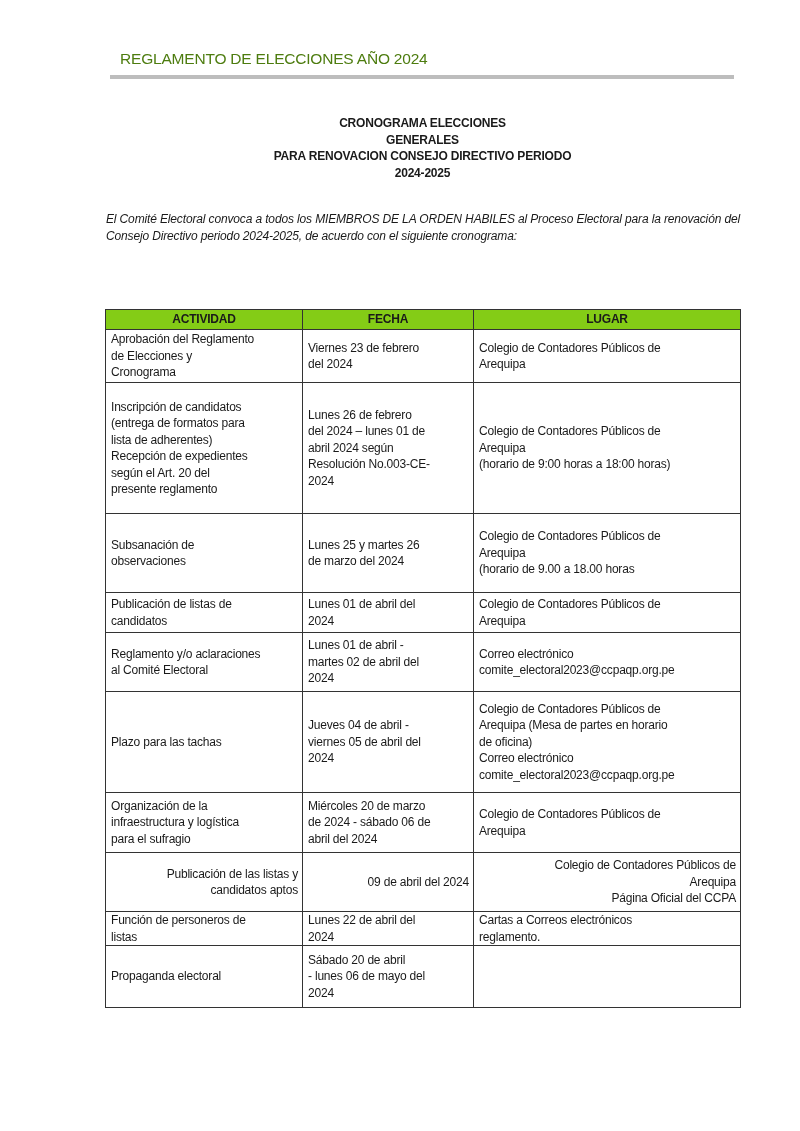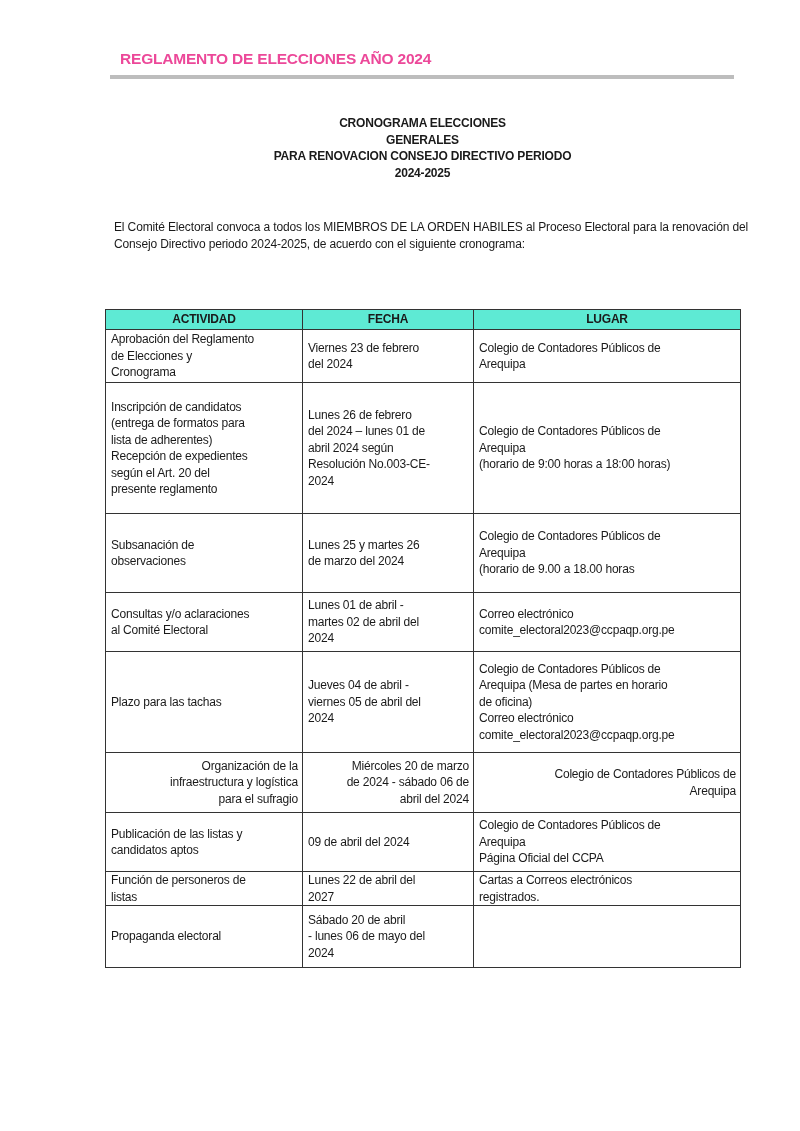--- a/index.html
+++ b/index.html
@@ -13,23 +13,23 @@
       position: relative;
       overflow: hidden;
       font-family: "Liberation Sans", "DejaVu Sans", sans-serif;
       color: #1a1a1a;
     }
     .page-header {
       position: absolute;
       left: 120px;
       top: 50px;
       font-size: 15.5px;
-      font-weight: bold;
+      font-weight: normal;
       letter-spacing: -0.2px;
-      color: #ec4899;
+      color: #4d7c0f;
     }
     .header-rule {
       position: absolute;
       left: 110px;
       top: 75px;
       width: 624px;
       height: 4px;
       background: #bdbdbd;
     }
     .doc-title {
@@ -64,21 +64,21 @@
       table-layout: fixed;
       font-size: 12px;
       line-height: 16.5px;
       letter-spacing: -0.2px;
       color: #1a1a1a;
     }
     table.schedule col.c1 { width: 197px; }
     table.schedule col.c2 { width: 171px; }
     table.schedule col.c3 { width: 267px; }
     table.schedule th {
-      background: #5eead4;
+      background: #84cc16;
       border: 1px solid #333;
       font-weight: bold;
       text-align: center;
       height: 19px;
       padding: 0 4px;
       font-size: 12px;
     }
     table.schedule td {
       border: 1px solid #333;
       padding: 0 4px 0 5px;
@@ -95,21 +95,21 @@
 <div class="page-header">REGLAMENTO DE ELECCIONES AÑO 2024</div>
 <div class="header-rule"></div>
 
 <div class="doc-title">
   <div>CRONOGRAMA ELECCIONES</div>
   <div>GENERALES</div>
   <div>PARA RENOVACION CONSEJO DIRECTIVO PERIODO</div>
   <div>2024-2025</div>
 </div>
 
-<p class="intro" style="margin:8px;">El Comité Electoral convoca a todos los MIEMBROS DE LA ORDEN HABILES al Proceso Electoral para la renovación del Consejo Directivo periodo 2024-2025, de acuerdo con el siguiente cronograma:</p>
+<p class="intro" style="margin:0;font-style:italic;">El Comité Electoral convoca a todos los MIEMBROS DE LA ORDEN HABILES al Proceso Electoral para la renovación del Consejo Directivo periodo 2024-2025, de acuerdo con el siguiente cronograma:</p>
 
 <table class="schedule">
   <colgroup>
       <col class="c1">
       <col class="c2">
       <col class="c3">
     </colgroup>
   <thead>
     <tr>
       <th>ACTIVIDAD</th>
@@ -145,65 +145,73 @@
     </tr>
     <tr style="height:79px;">
       <td>Subsanación de
 observaciones</td>
       <td>Lunes 25 y martes 26
 de marzo del 2024</td>
       <td>Colegio de Contadores Públicos de
 Arequipa
 (horario de 9.00 a 18.00 horas</td>
     </tr>
+    <tr style="height:40px;">
+      <td>Publicación de listas de
+candidatos</td>
+      <td>Lunes 01 de abril del
+2024</td>
+      <td>Colegio de Contadores Públicos de
+Arequipa</td>
+    </tr>
     <tr style="height:59px;">
-      <td>Consultas y/o aclaraciones
+      <td>Reglamento y/o aclaraciones
 al Comité Electoral</td>
       <td>Lunes 01 de abril -
 martes 02 de abril del
 2024</td>
       <td>Correo electrónico
 comite_electoral2023@ccpaqp.org.pe</td>
     </tr>
     <tr style="height:101px;">
       <td>Plazo para las tachas</td>
       <td>Jueves 04 de abril -
 viernes 05 de abril del
 2024</td>
       <td>Colegio de Contadores Públicos de
 Arequipa (Mesa de partes en horario
 de oficina)
 Correo electrónico
 comite_electoral2023@ccpaqp.org.pe</td>
     </tr>
-    <tr style="height:60px;text-align:right;">
+    <tr style="height:60px;">
       <td>Organización de la
 infraestructura y logística
 para el sufragio</td>
       <td>Miércoles 20 de marzo
 de 2024 - sábado 06 de
 abril del 2024</td>
       <td>Colegio de Contadores Públicos de
 Arequipa</td>
     </tr>
-    <tr style="height:59px;">
+    <tr style="height:59px;text-align:right;">
       <td>Publicación de las listas y
 candidatos aptos</td>
       <td>09  de abril del 2024</td>
       <td>Colegio de Contadores Públicos de
 Arequipa
 Página Oficial del CCPA</td>
     </tr>
     <tr style="height:29px;">
       <td>Función de personeros de
 listas</td>
       <td>Lunes 22 de abril del
-2027</td>
+2024</td>
       <td>Cartas a Correos electrónicos
-registrados.</td>
+reglamento.</td>
     </tr>
     <tr class="last" style="height:62px;">
       <td>Propaganda electoral</td>
       <td>Sábado 20 de abril
 - lunes 06 de mayo del
 2024</td>
       <td></td>
     </tr>
   </tbody>
 </table>

